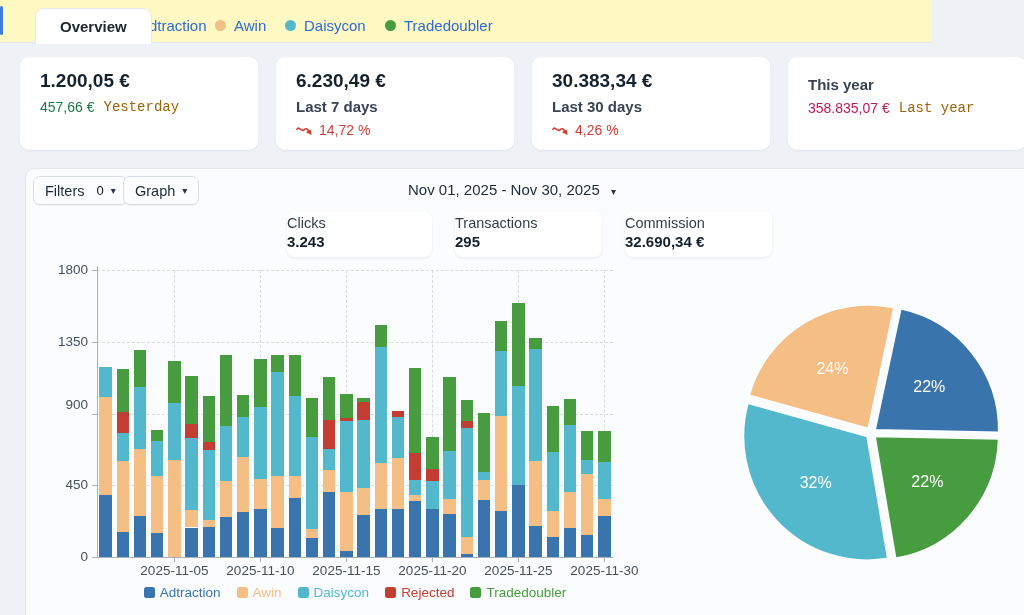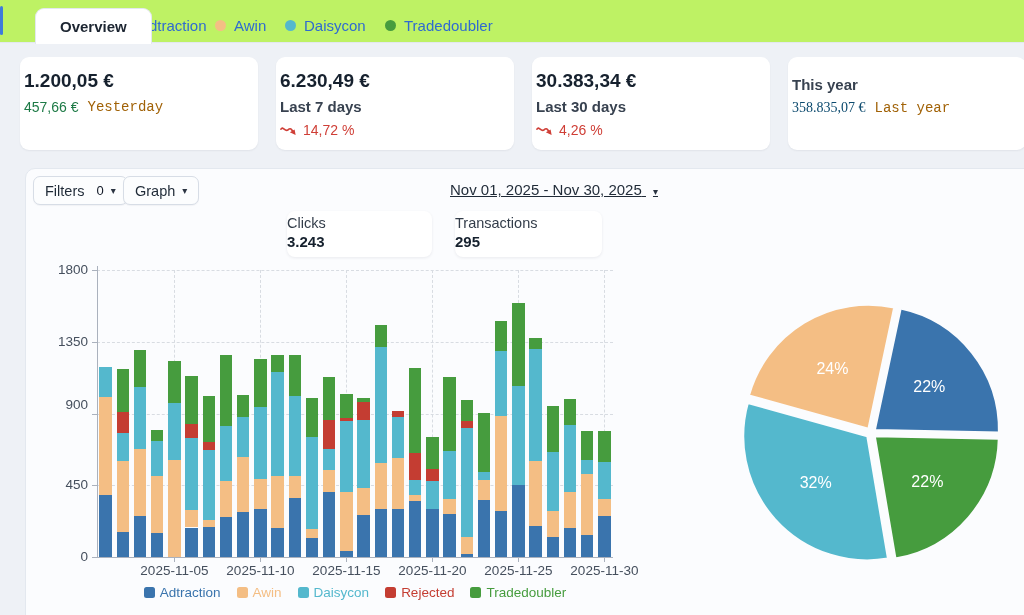--- a/index.html
+++ b/index.html
@@ -1,54 +1,54 @@
 <!DOCTYPE html>
 <html><head>
 <meta charset="utf-8">
 <style>
   html,body{margin:0;padding:0;}
   body{font-family:"Liberation Sans","DejaVu Sans",sans-serif;color:#1f2a37;}
   #stage{position:relative;width:1024px;height:615px;background:#eef1f6;overflow:hidden;}
 
   
-  .tabbar{position:absolute;left:0;top:0;width:1024px;height:42px;background:#bef264;
+  .tabbar{position:absolute;left:0;top:0;width:932px;height:42px;background:#fef9c3;
           border-bottom:1px solid #e3e8ef;}
   .edge-sliver{position:absolute;left:0;top:6px;width:3px;height:29px;background:#3f7bdb;border-radius:2px;}
   .tab-active{position:absolute;left:35px;top:8px;height:35px;background:#ffffff;
               border:1px solid #e3e8ef;border-bottom:none;border-radius:9px 9px 0 0;z-index:2;
               display:flex;align-items:center;padding:0 24px;font-weight:bold;font-size:15px;color:#1c2531;}
   .tab{position:absolute;top:8px;height:34px;display:flex;align-items:center;gap:8px;
        font-size:15px;color:#2f6bd0;cursor:pointer;}
   .tab .dot{width:11px;height:11px;border-radius:50%;display:inline-block;}
   .tab-adtraction{left:120px;} .tab-awin{left:215px;} .tab-daisycon{left:285px;} .tab-tradedoubler{left:385px;}
 
   
   .cards{position:absolute;left:20px;top:57px;display:flex;gap:18px;}
   .card{width:238px;height:93px;background:#ffffff;border-radius:9px;
-        box-shadow:0 1px 2px rgba(16,24,40,.06);padding:13px 4px;box-sizing:border-box;flex:none;}
+        box-shadow:0 1px 2px rgba(16,24,40,.06);padding:13px 20px;box-sizing:border-box;flex:none;}
   .card .value{font-size:19px;font-weight:bold;color:#16212e;}
   .card .label{font-size:15px;font-weight:bold;color:#384250;margin-top:6px;}
   .card .sub{margin-top:7px;font-size:14px;display:flex;align-items:center;gap:9px;}
-  .sub-green{color:#1d7a46;} .sub-gray{color:#0c4a6e;font-family:Liberation Serif, serif;} .sub-label{color:#a16207;font-family:Liberation Mono, monospace;}
+  .sub-green{color:#1d7a46;} .sub-gray{color:#be185d;} .sub-label{color:#a16207;font-family:Liberation Mono, monospace;}
   .trend{color:#cf3e36;display:flex;align-items:center;gap:4px;}
   .trend svg{display:block;}
 
   
   .panel{position:absolute;left:25px;top:168px;width:1010px;height:470px;background:#fbfcfe;
          border:1px solid #e3e8ef;border-radius:10px;}
 
   .btn{position:absolute;height:29px;border:1px solid #d7dde6;border-radius:7px;background:#fcfdfe;
        display:flex;align-items:center;padding:0 11px;font-size:14.5px;color:#1f2a37;cursor:pointer;
        box-shadow:0 1px 1px rgba(16,24,40,.04);box-sizing:border-box;}
   .btn .count{margin-left:12px;font-size:13px;color:#111826;}
   .caret{font-size:10px;color:#2b3442;margin-left:7px;line-height:1;}
   #filters-btn{left:33px;top:176px;}
   #graph-btn{left:123px;top:176px;}
-  #date-range{position:absolute;left:424px;top:181px;width:260px;text-align:center;font-size:15px;
-              color:#1f2a37;cursor:pointer;text-decoration:underline;}
+  #date-range{position:absolute;left:408px;top:181px;width:260px;text-align:left;font-size:15px;
+              color:#1f2a37;cursor:pointer;}
 
   .statbox{position:absolute;top:211px;height:42px;background:#ffffff;border-radius:8px;
            box-shadow:0 1px 3px rgba(20,30,50,.08);text-align:left;padding-top:4px;box-sizing:content-box;}
   .statbox .s-label{font-size:14.5px;color:#333d4a;}
   .statbox .s-value{font-size:15px;font-weight:bold;color:#16212e;margin-top:2px;}
   #stat-clicks{left:287px;width:145px;} #stat-transactions{left:455px;width:147px;} #stat-commission{left:625px;width:147px;}
 
   
   .gridline-h{position:absolute;border-top:1px dashed #d8dce2;height:0;}
   .gridline-v{position:absolute;border-left:1px dashed #d8dce2;width:0;}
@@ -153,20 +153,24 @@
     <span class="caret">▾</span>
   </div>
 
   <div class="statbox" id="stat-clicks">
     <div class="s-label">Clicks</div>
     <div class="s-value">3.243</div>
   </div>
   <div class="statbox" id="stat-transactions">
     <div class="s-label">Transactions</div>
     <div class="s-value">295</div>
+  </div>
+  <div class="statbox" id="stat-commission">
+    <div class="s-label">Commission</div>
+    <div class="s-value">32.690,34 €</div>
   </div>
 
   <div id="bar-chart"></div>
   <div id="bar-legend">
       <div class="lg-item">
         <span class="lg-swatch" style="background: rgb(58, 116, 173);"></span>
         <span style="color: rgb(58, 116, 173);">Adtraction</span>
       </div>
       <div class="lg-item">
         <span class="lg-swatch" style="background: rgb(244, 190, 132);"></span>

